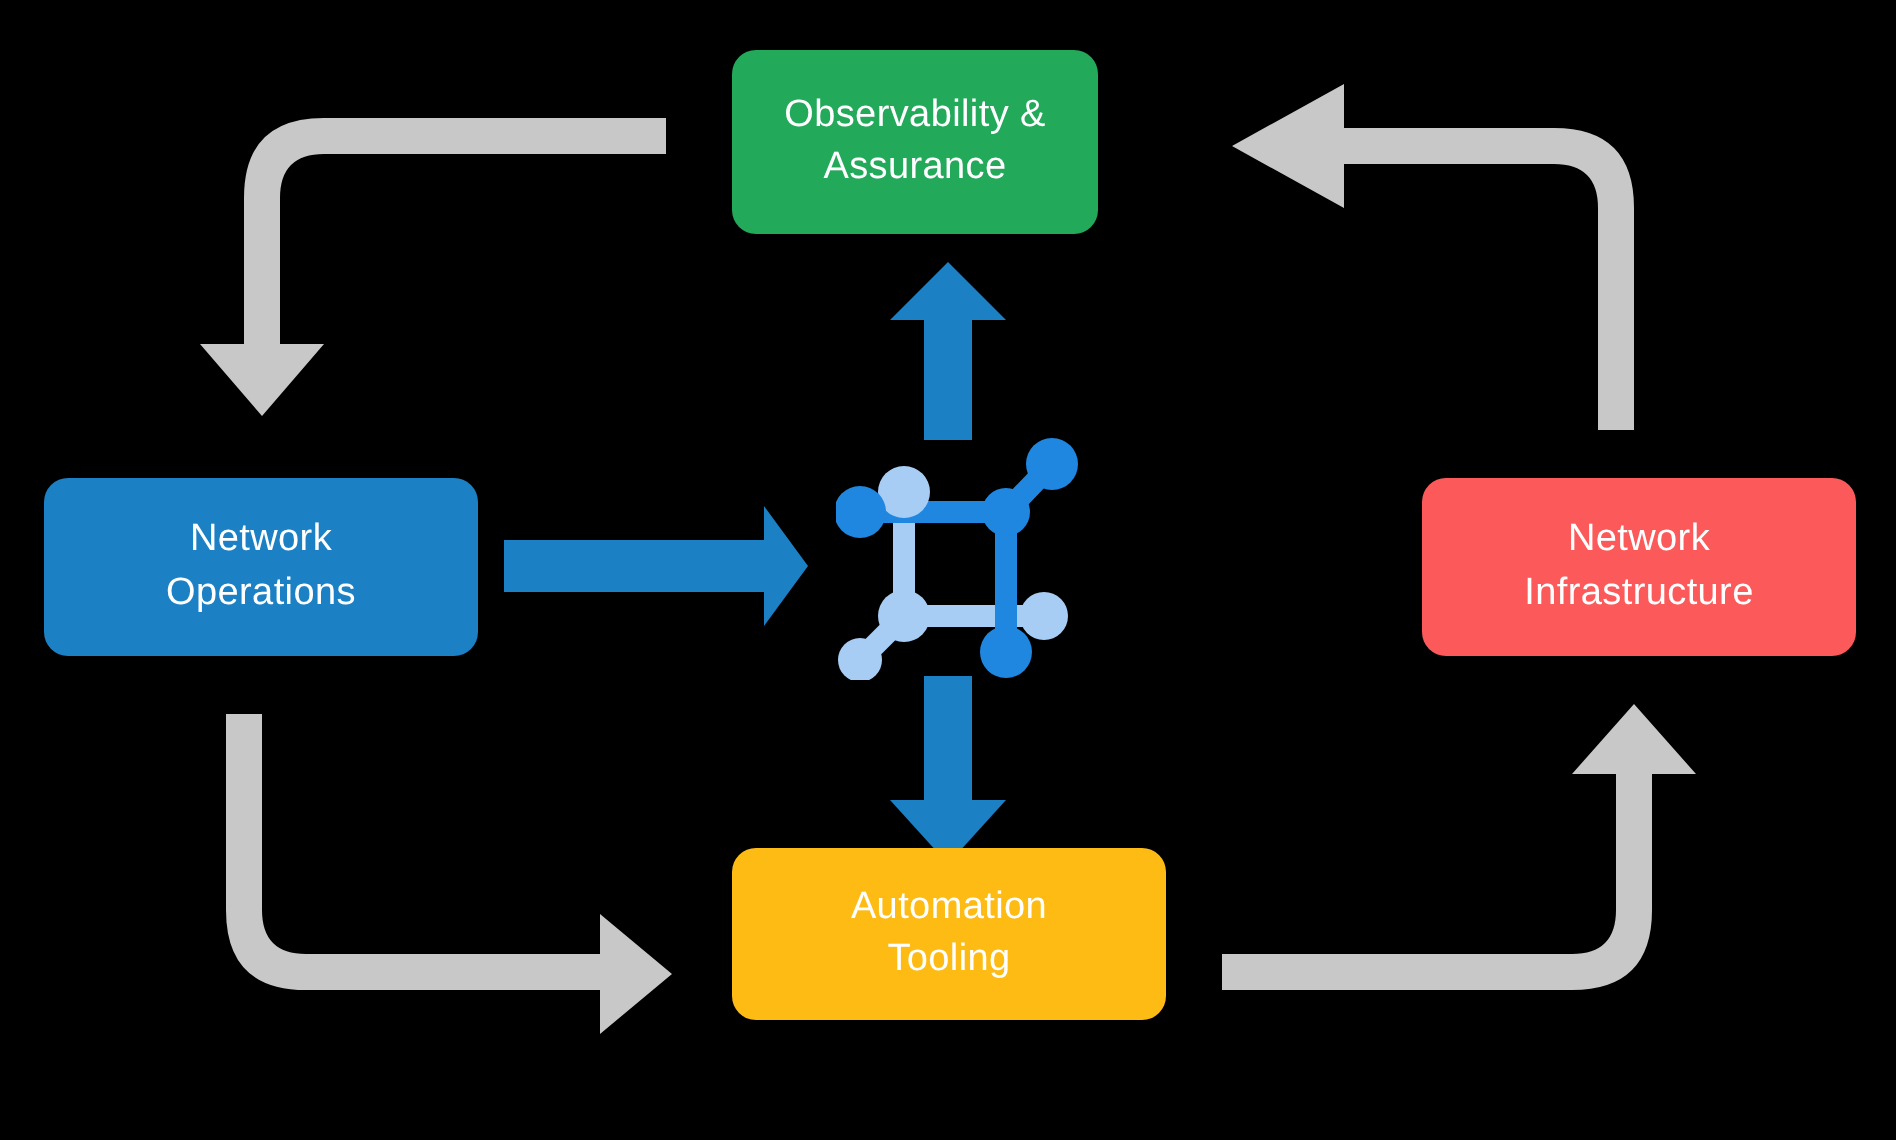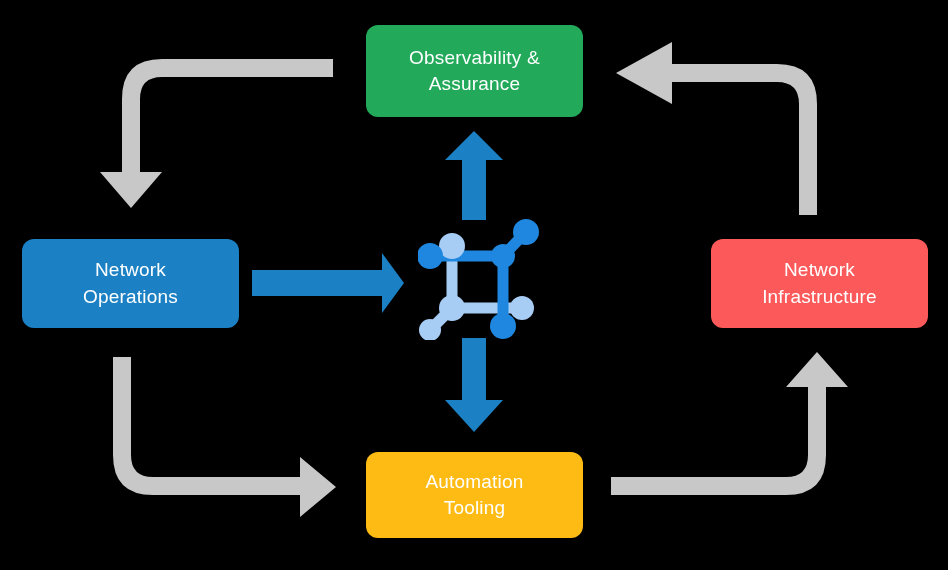--- a/index.html
+++ b/index.html
@@ -35,33 +35,33 @@
     text-align: center;
     color: #ffffff;
     font-size: 19px;
     line-height: 1.38;
     font-weight: 400;
     letter-spacing: 0.2px;
     box-sizing: border-box;
     padding: 6px 10px;
   }
   #box-observability {
-    left: 366px; top: 25px; width: 217px; height: 92px;
+    left: 366px; top: 25px; width: 183px; height: 92px;
     background: #22a95a;
   }
   #box-operations {
     left: 22px; top: 239px; width: 217px; height: 89px;
     background: #1b80c4;
   }
   #box-infrastructure {
     left: 711px; top: 239px; width: 217px; height: 89px;
     background: #fc5a5a;
   }
   #box-automation {
-    left: 366px; top: 452px; width: 217px; height: 86px;
+    left: 366px; top: 424px; width: 217px; height: 86px;
     background: #fdbb14;
   }
   .box-label {
     white-space: pre-line;
     display: block;
   }
   .net-icon {
     position: absolute;
     left: 418px;
     top: 218px;

